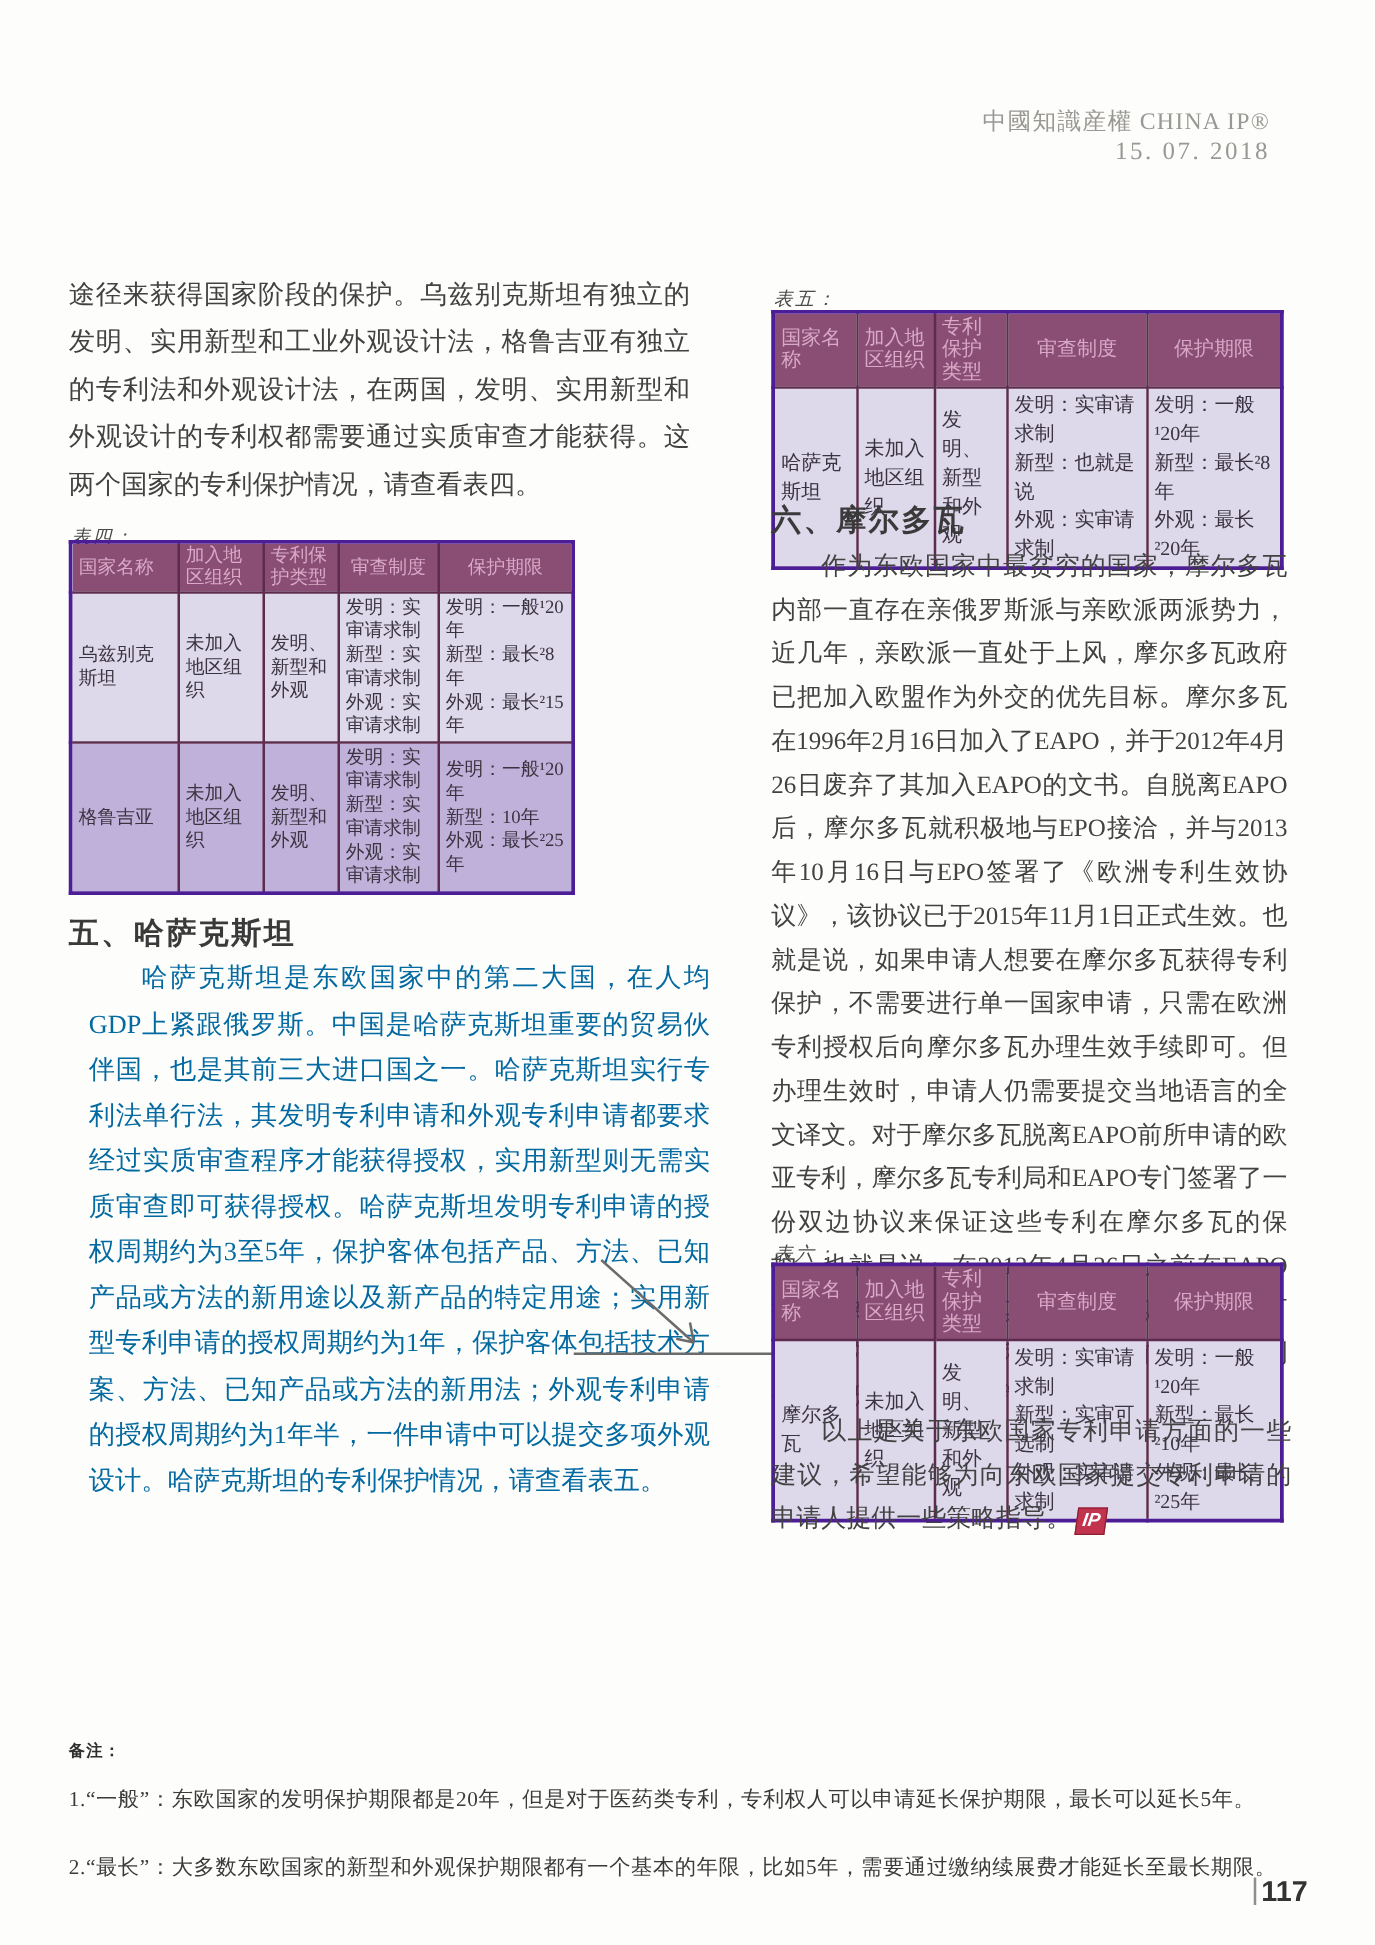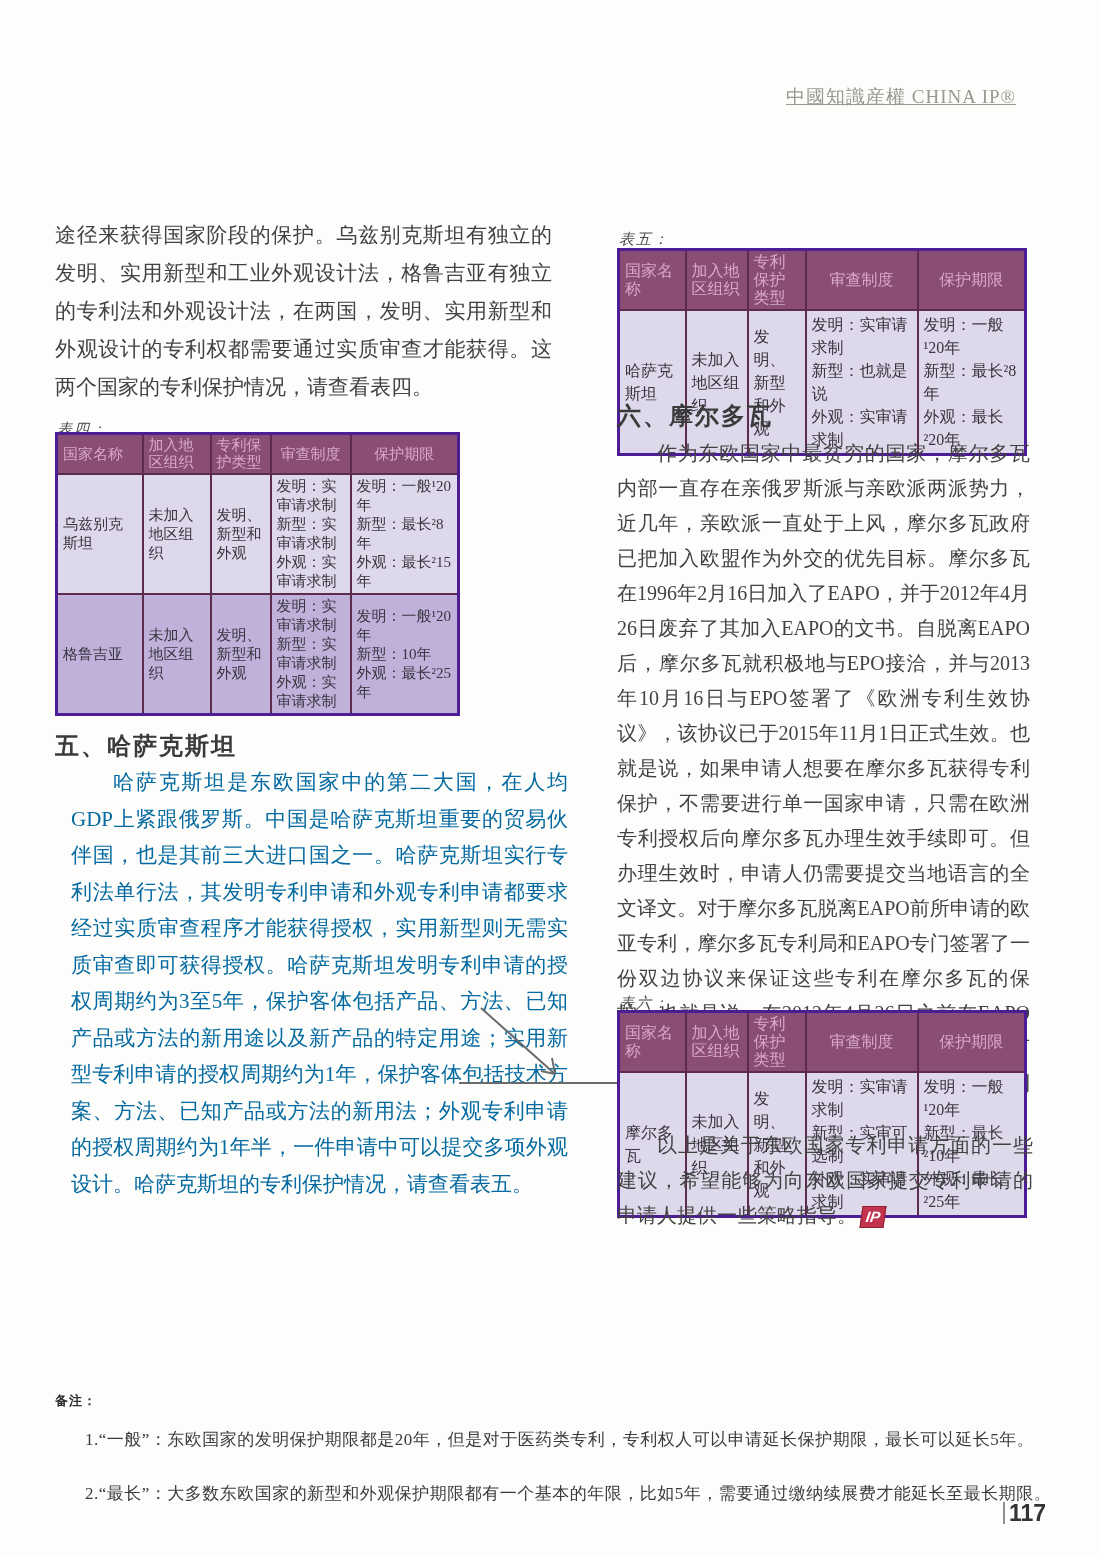--- a/index.html
+++ b/index.html
@@ -4,21 +4,21 @@
 <style>
   * { margin:0; padding:0; box-sizing:border-box; }
   html,body { background:#e9e7e2; }
   .page {
     position:relative; width:1100px; height:1556px; margin:0 auto;
     background:#fdfdfb; overflow:hidden;
     font-family:"Liberation Serif", serif; color:#3e3e3e;
   }
   
   .mag-brand { position:absolute; top:84px; left:0; width:1016px; text-align:right;
-    font-size:19px; letter-spacing:1px; color:#9a9894;text-decoration:underline; }
+    font-size:19px; letter-spacing:1px; color:#9a9894; }
   .mag-date { position:absolute; top:110px; left:0; width:1016px; text-align:right;
     font-size:20px; letter-spacing:2px; color:#9a9894; }
 
   
   .para { text-align:justify; text-align-last:left; }
   .intro-para { position:absolute; left:55px; top:216px; width:497px;
     font-size:21px; line-height:38px; color:#424242; }
   .sec-body-left { position:absolute; left:71px; top:764px; width:497px;
     font-size:21px; line-height:36.5px; text-indent:2em; color:#0369a1; }
   .sec-title { font-family:"Liberation Sans", sans-serif; font-weight:bold; color:#3a3a3a;text-align:right; }
@@ -60,34 +60,35 @@
   
   .pullquote { position:absolute; left:459px; top:1002px; width:159px; }
   .pq-arrow { display:block; }
   .pq-rule { border:none; border-top:2px solid #6b6b6b; margin:2px 0 8px 0; }
   .pq-text { font-family:"Liberation Sans", sans-serif; font-weight:bold;
     color:#2e5ec6; font-size:17px; line-height:26px; text-align:justify; text-align-last:left; }
 
   
   .notes-title { position:absolute; left:55px; top:1392px;
     font-family:"Liberation Sans", sans-serif; font-weight:bold; font-size:13px; color:#2e2e2e; letter-spacing:1px; }
-  .note-line { position:absolute; left:55px; width:990px; font-size:17px; color:#3b3b3b; letter-spacing:0.5px;margin-left:30px; }
+  .note-line { position:absolute; left:55px; width:990px; font-size:17px; color:#3b3b3b; letter-spacing:0.5px; }
   .note-1 { top:1428px; }
   .note-2 { top:1482px; }
   .page-num { position:absolute; left:975px; top:1500px;
     font-family:"Liberation Sans", sans-serif; font-weight:bold; font-size:23px; color:#333;padding-left:28px; }
   .page-num .bar { display:inline-block; width:2px; height:22px; background:#8f8f8f;
     vertical-align:-3px; margin-right:4px; }
 </style>
 </head>
 <body>
 
 <div class="page">
 
   <div class="mag-brand">中國知識産權 CHINA IP®</div>
+  <div class="mag-date">15. 07. 2018</div>
 
   <p class="intro-para para">途径来获得国家阶段的保护。乌兹别克斯坦有独立的发明、实用新型和工业外观设计法，格鲁吉亚有独立的专利法和外观设计法，在两国，发明、实用新型和外观设计的专利权都需要通过实质审查才能获得。这两个国家的专利保护情况，请查看表四。</p>
 
   <div class="tbl-label lbl-t4">表四：</div>
   <table class="ptable t4">
       <colgroup>
         <col style="width: 86px;">
         <col style="width: 68px;">
         <col style="width: 60px;">
         <col style="width: 80px;">

